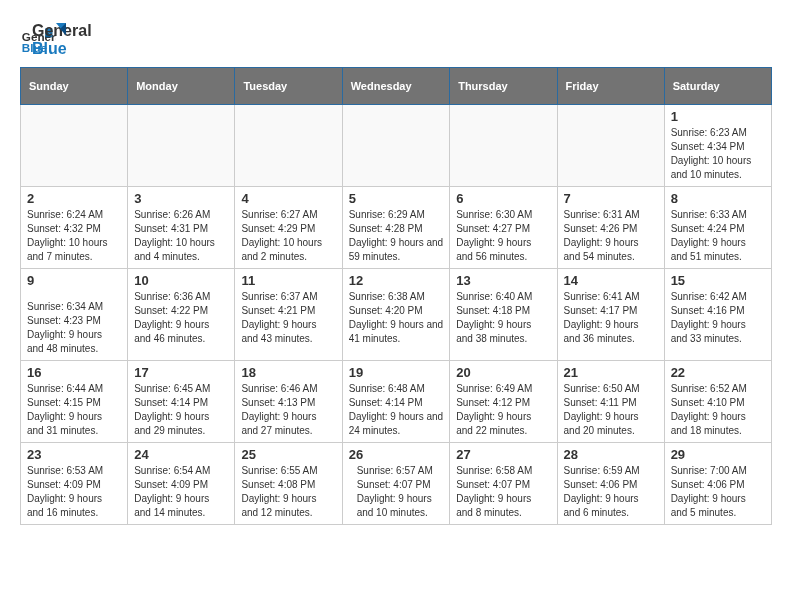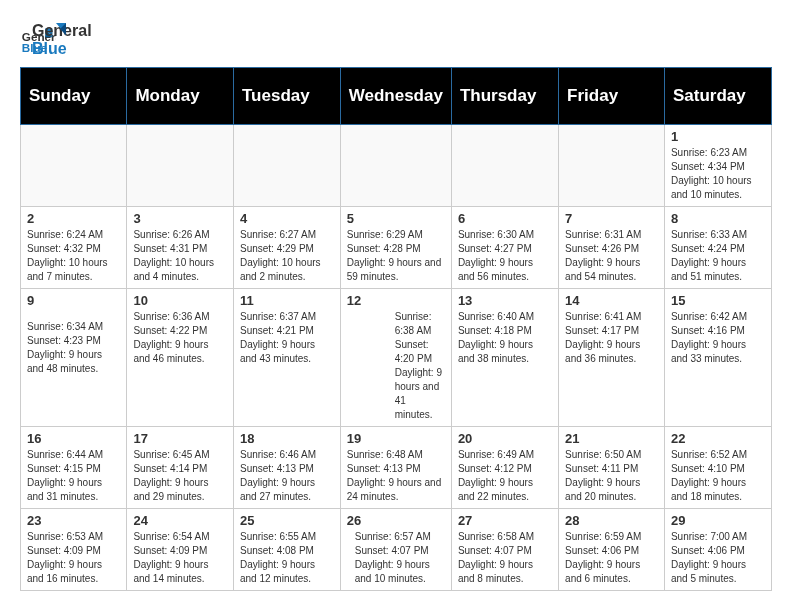--- a/index.html
+++ b/index.html
@@ -36,25 +36,25 @@
     .subtitle {
       font-size: 14px;
       color: #555;
     }
     .calendar {
       width: 100%;
       border-collapse: collapse;
       border: 1px solid #ccc;
     }
     .calendar th {
-      background-color: #000000;
+      background-color: #737373;
       color: #fff;
       text-align: left;
-      padding: 18px 8px;
-      font-size: 17px;
+      padding: 12px 8px;
+      font-size: 11px;
       font-weight: bold;
       border: 1px solid #2a6aa0;
     }
     .calendar td {
       border: 1px solid #ccc;
       vertical-align: top;
       padding: 4px 6px;
       width: 108px;
       min-height: 80px;
       height: 80px;
@@ -189,21 +189,21 @@
 Daylight: 9 hours and 46 minutes.</div>
         </td>
         <td>
           <span class="day-number">11</span>
           <div class="day-info" style="white-space: pre-line;">Sunrise: 6:37 AM
 Sunset: 4:21 PM
 Daylight: 9 hours and 43 minutes.</div>
         </td>
         <td>
           <span class="day-number">12</span>
-          <div class="day-info" style="white-space: pre-line; margin-left: 48px;">Sunrise: 6:38 AM
+          <div class="day-info" style="white-space: pre-line;">Sunrise: 6:38 AM
 Sunset: 4:20 PM
 Daylight: 9 hours and 41 minutes.</div>
         </td>
         <td>
           <span class="day-number">13</span>
           <div class="day-info" style="white-space: pre-line;">Sunrise: 6:40 AM
 Sunset: 4:18 PM
 Daylight: 9 hours and 38 minutes.</div>
         </td>
         <td>
@@ -234,21 +234,21 @@
         </td>
         <td>
           <span class="day-number">18</span>
           <div class="day-info" style="white-space: pre-line;">Sunrise: 6:46 AM
 Sunset: 4:13 PM
 Daylight: 9 hours and 27 minutes.</div>
         </td>
         <td>
           <span class="day-number">19</span>
           <div class="day-info" style="white-space: pre-line;">Sunrise: 6:48 AM
-Sunset: 4:13 PM
+Sunset: 4:14 PM
 Daylight: 9 hours and 24 minutes.</div>
         </td>
         <td>
           <span class="day-number">20</span>
           <div class="day-info" style="white-space: pre-line;">Sunrise: 6:49 AM
 Sunset: 4:12 PM
 Daylight: 9 hours and 22 minutes.</div>
         </td>
         <td>
           <span class="day-number">21</span>

